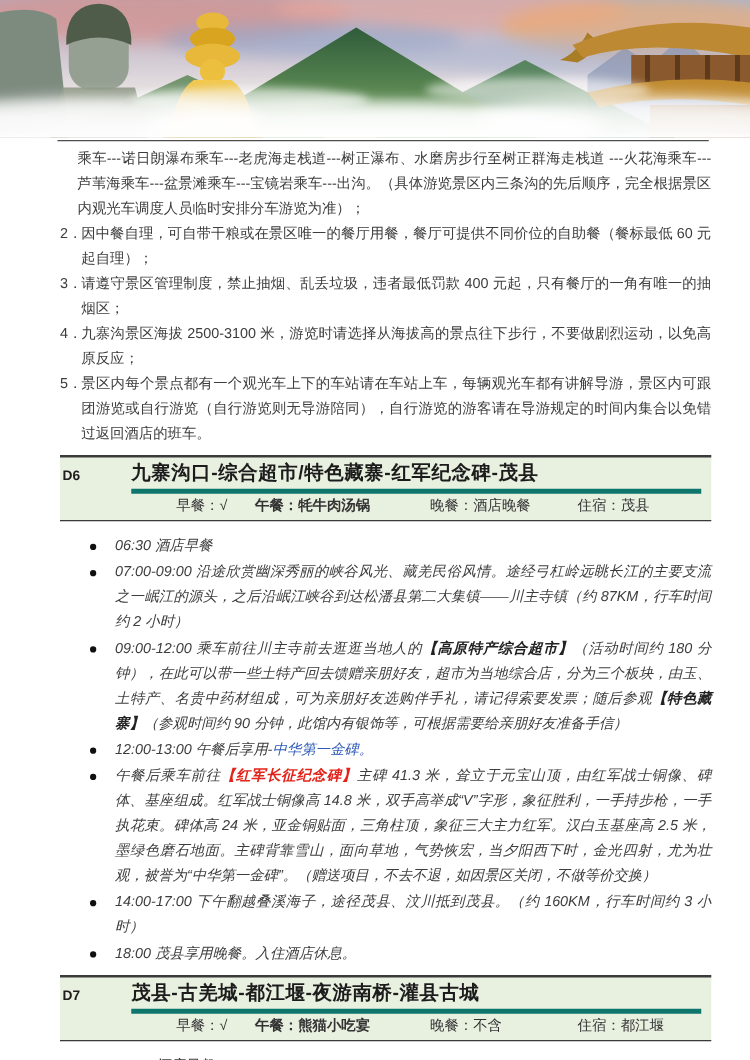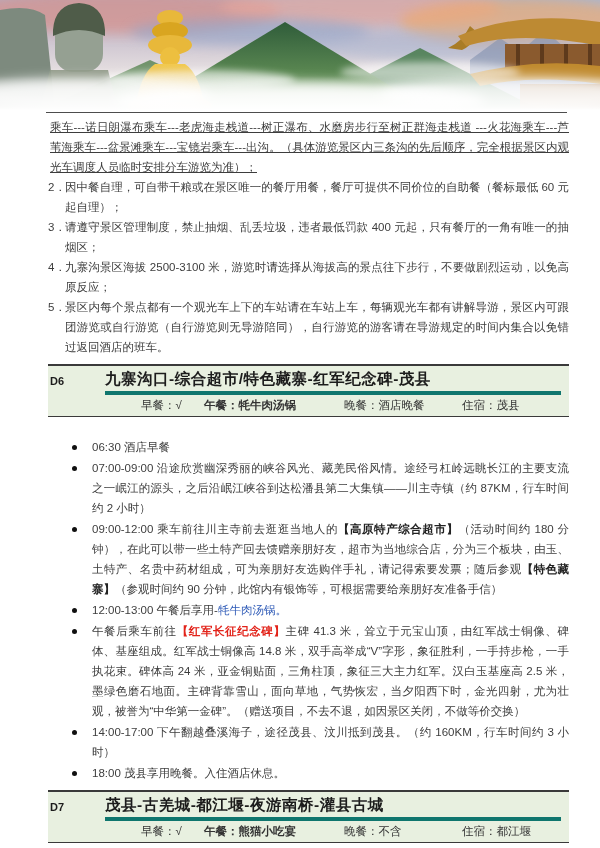--- a/index.html
+++ b/index.html
@@ -6,21 +6,21 @@
   html,body { width:600px; height:848px; }
   body {
     background:#ffffff;
     font-family:"Liberation Sans", sans-serif;
     color:#3d3d3d;
   }
   .page { width:600px; height:848px; overflow:hidden; background:#fff; position:relative; }
   .banner { width:600px; height:110px; display:block; }
   .rule { border:0; border-top:1px solid #4d4d4d; margin:2px 33px 0 46px; height:0; }
   .content { padding:4px 31px 0 48px; font-size:11.5px; line-height:20px; color:#3d3d3d; }
-  .note-cont { margin-left:2px; text-align:justify;text-decoration:underline; }
+  .note-cont { margin-left:14px; text-align:justify; }
   .note-item { display:flex; }
   .note-num { width:17px; flex:none; }
   .note-text { flex:1; text-align:justify; }
   .day-section { margin-top:7px; }
   .day-header {
     display:flex;
     background:var(--section_bg, #e8f0e0);
     border-top:2px solid #3a3a3a;
     border-bottom:1px solid #3a3a3a;
   }
@@ -29,21 +29,21 @@
   .day-title {
     font-size:15.5px; font-weight:bold; color:#1c1c1c;
     padding:3px 0 2px; line-height:20px; letter-spacing:0.5px;
     border-bottom:4px solid #0f766e;
   }
   .meal-row { display:flex; font-size:11.5px; line-height:15px; padding:3px 0 3px; color:#333;margin-left:36px; }
   .meal-cell { white-space:nowrap; }
   .meal-cell:nth-child(1){ width:63px; }
   .meal-cell:nth-child(2){ width:140px;font-weight:bold; }
   .meal-cell:nth-child(3){ width:118px; }
-  .schedule { list-style:none; margin:20px 0 2px; }
+  .schedule { list-style:none; margin:10px 0 2px;font-style:italic; }
   .bullet-item { display:flex; margin:1px 0; }
   .dot { flex:none; width:5px; height:5px; border-radius:50%; background:#101010; margin:8px 15px 0 24px; }
   .bullet-text { flex:1; text-align:justify; }
   .seg-b { font-weight:bold; color:#222; }
   .seg-red { font-weight:bold; color:var(--highlight_red, #e2231a); }
   .seg-blue { color:var(--highlight_blue, #2f5bb7); }
 </style>
 </head>
 <body>
 
@@ -177,21 +177,21 @@
     <span class="bullet-text"><span class="seg-n">07:00-09:00 沿途欣赏幽深秀丽的峡谷风光、藏羌民俗风情。途经弓杠岭远眺长江的主要支流之一岷江的源头，之后沿岷江峡谷到达松潘县第二大集镇——川主寺镇（约 87KM，行车时间约 2 小时）</span></span>
   </li>
 
   <li class="bullet-item">
     <span class="dot"></span>
     <span class="bullet-text"><span class="seg-n">09:00-12:00 乘车前往川主寺前去逛逛当地人的</span><span class="seg-b">【高原特产综合超市】</span><span class="seg-n">（活动时间约 180 分钟），在此可以带一些土特产回去馈赠亲朋好友，超市为当地综合店，分为三个板块，由玉、土特产、名贵中药材组成，可为亲朋好友选购伴手礼，请记得索要发票；随后参观</span><span class="seg-b">【特色藏寨】</span><span class="seg-n">（参观时间约 90 分钟，此馆内有银饰等，可根据需要给亲朋好友准备手信）</span></span>
   </li>
 
   <li class="bullet-item">
     <span class="dot"></span>
-    <span class="bullet-text"><span class="seg-n">12:00-13:00 午餐后享用-</span><span class="seg-blue">牦牛肉汤锅。</span></span>
+    <span class="bullet-text"><span class="seg-n">12:00-13:00 午餐后享用-</span><span class="seg-blue">中华第一金碑。</span></span>
   </li>
 
   <li class="bullet-item">
     <span class="dot"></span>
     <span class="bullet-text"><span class="seg-n">午餐后乘车前往</span><span class="seg-red">【红军长征纪念碑】</span><span class="seg-n">主碑 41.3 米，耸立于元宝山顶，由红军战士铜像、碑体、基座组成。红军战士铜像高 14.8 米，双手高举成“V”字形，象征胜利，一手持步枪，一手执花束。碑体高 24 米，亚金铜贴面，三角柱顶，象征三大主力红军。汉白玉基座高 2.5 米，墨绿色磨石地面。主碑背靠雪山，面向草地，气势恢宏，当夕阳西下时，金光四射，尤为壮观，被誉为“中华第一金碑”。（赠送项目，不去不退，如因景区关闭，不做等价交换）</span></span>
   </li>
 
   <li class="bullet-item">
     <span class="dot"></span>
     <span class="bullet-text"><span class="seg-n">14:00-17:00 下午翻越叠溪海子，途径茂县、汶川抵到茂县。（约 160KM，行车时间约 3 小时）</span></span>

